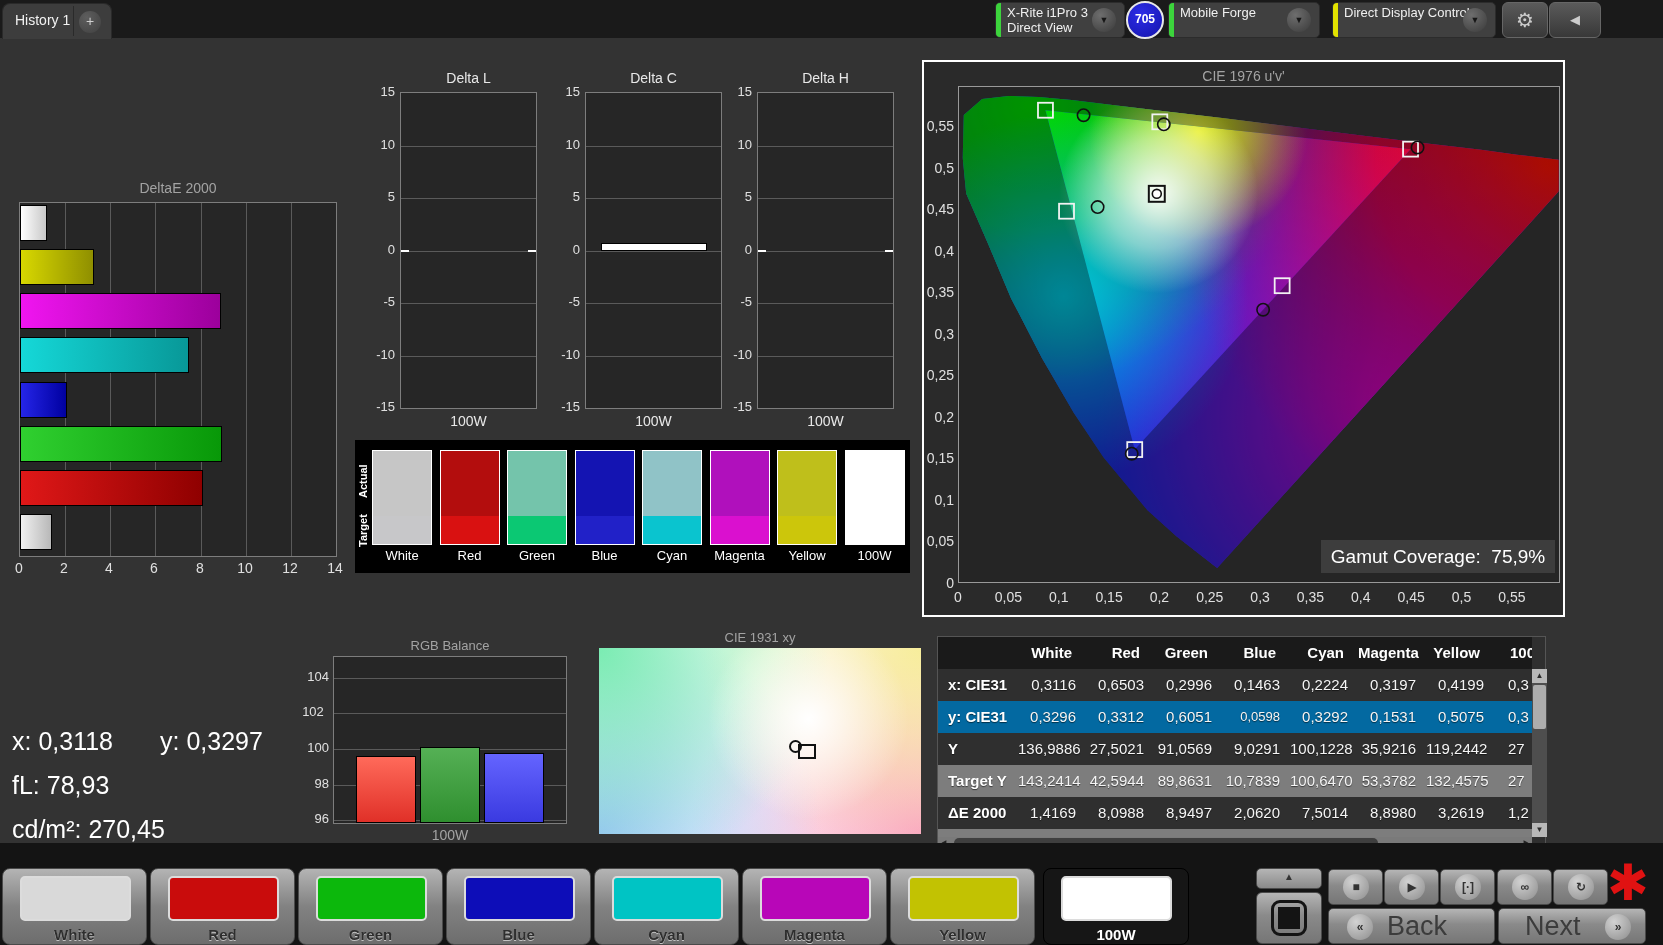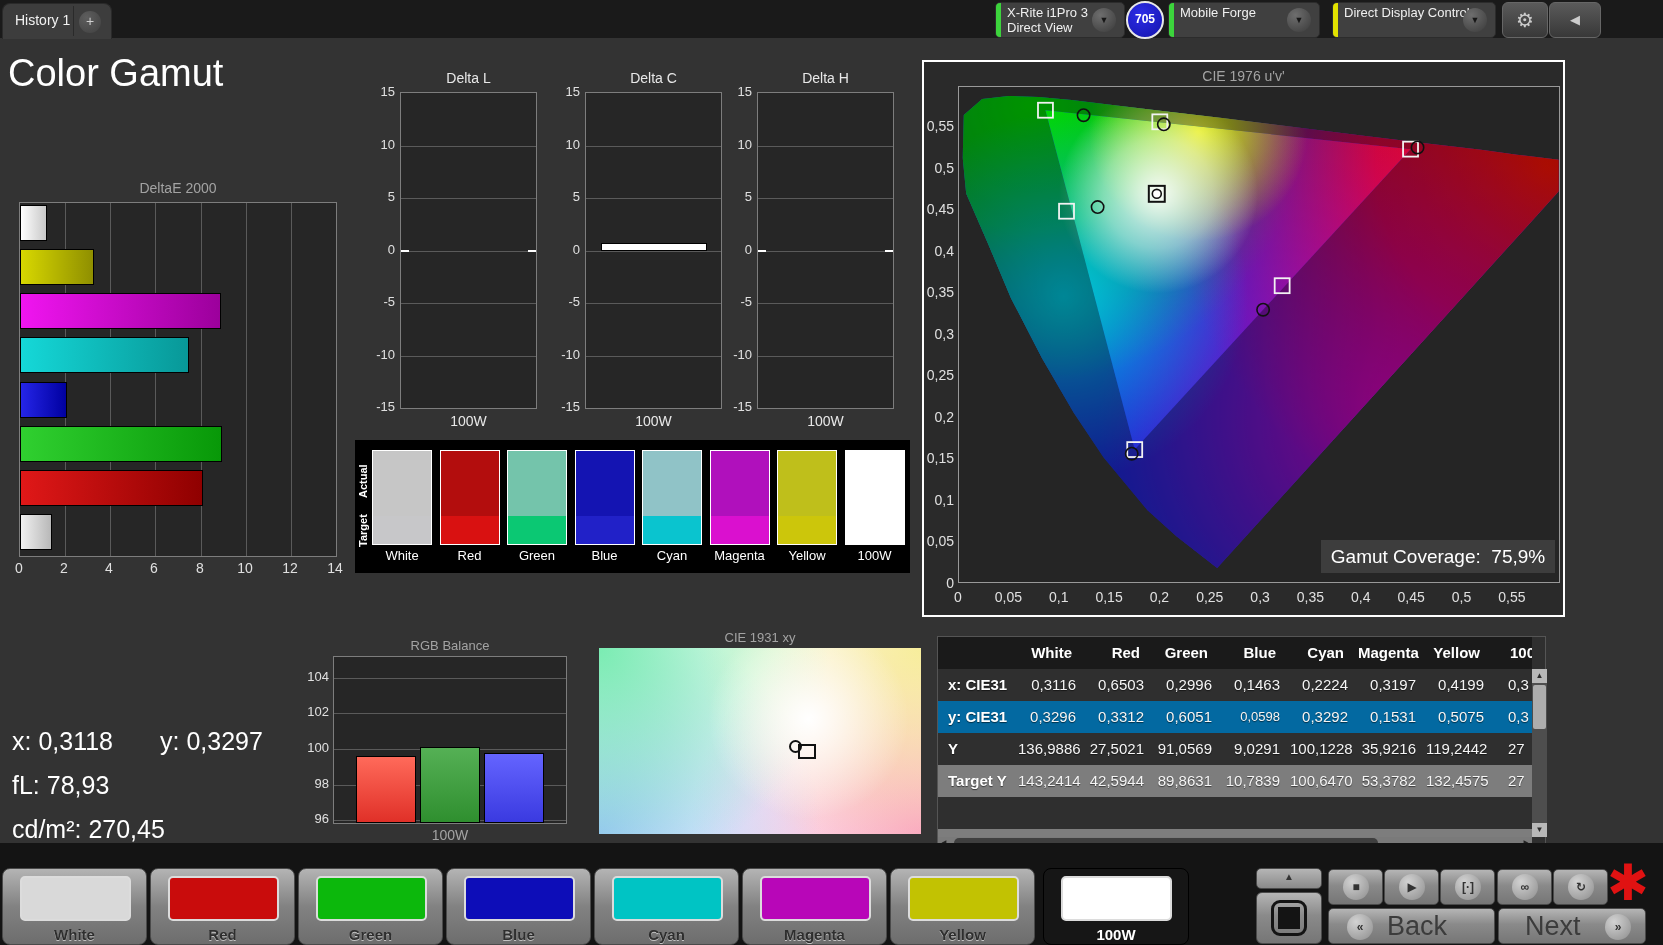--- a/index.html
+++ b/index.html
@@ -80,21 +80,20 @@
     </div>
     <div class="abs dd" style="left:1332px;top:2px;width:162px;height:34px;">
       <span class="bar" id="dispbar" style="background: rgb(226, 226, 0);"></span>
       <span class="l1">Direct Display Control</span>
       <span class="chev" style="left:130px;top:5px;">▼</span>
     </div>
     <div class="abs sqbtn" style="left:1502px;top:2px;width:44px;height:34px;font-size:20px;line-height:34px;">⚙</div>
     <div class="abs sqbtn" style="left:1549px;top:2px;width:50px;height:34px;font-size:13px;line-height:34px;">◀</div>
   </div>
 
-  <div class="abs" style="left:8px;top:52px;font-size:38px;color:#fff;">Color Gamut</div>
 
   <div class="abs ctitle" style="left:19px;top:180px;width:318px;">DeltaE 2000</div>
   <div class="abs plot" id="de-plot" style="left:19px;top:202px;width:318px;height:355px;">
       <div style="position: absolute; left: 45px; top: 0px; width: 1px; height: 353px; background: rgb(90, 90, 90);"></div>
       <div style="position: absolute; left: 90px; top: 0px; width: 1px; height: 353px; background: rgb(90, 90, 90);"></div>
       <div style="position: absolute; left: 135px; top: 0px; width: 1px; height: 353px; background: rgb(90, 90, 90);"></div>
       <div style="position: absolute; left: 181px; top: 0px; width: 1px; height: 353px; background: rgb(90, 90, 90);"></div>
       <div style="position: absolute; left: 226px; top: 0px; width: 1px; height: 353px; background: rgb(90, 90, 90);"></div>
       <div style="position: absolute; left: 271px; top: 0px; width: 1px; height: 353px; background: rgb(90, 90, 90);"></div>
       <div style="position: absolute; left: 0px; top: 2px; width: 27px; height: 36px; background: linear-gradient(to right, rgb(255, 255, 255), rgb(200, 200, 200)); border: 1px solid rgb(0, 0, 0); box-sizing: border-box;"></div>
@@ -342,21 +341,21 @@
       <div style="position: absolute; left: 0px; top: 56px; width: 100%; height: 1px; background: rgb(90, 90, 90);"></div>
       <div style="position: absolute; left: 0px; top: 92px; width: 100%; height: 1px; background: rgb(90, 90, 90);"></div>
       <div style="position: absolute; left: 0px; top: 128px; width: 100%; height: 1px; background: rgb(90, 90, 90);"></div>
       <div style="position: absolute; left: 0px; top: 163px; width: 100%; height: 1px; background: rgb(90, 90, 90);"></div>
       <div style="position: absolute; left: 22px; bottom: 0px; width: 60px; height: 67px; background: linear-gradient(rgb(255, 106, 90), rgb(224, 48, 40)); border: 1px solid rgb(0, 0, 0); box-sizing: border-box;"></div>
       <div style="position: absolute; left: 86px; bottom: 0px; width: 60px; height: 76px; background: linear-gradient(rgb(85, 176, 85), rgb(47, 143, 47)); border: 1px solid rgb(0, 0, 0); box-sizing: border-box;"></div>
       <div style="position: absolute; left: 150px; bottom: 0px; width: 60px; height: 70px; background: linear-gradient(rgb(100, 100, 255), rgb(58, 58, 224)); border: 1px solid rgb(0, 0, 0); box-sizing: border-box;"></div>
     </div>
   <div class="abs" id="rgb-ylabels">
       <div style="position: absolute; left: 297px; top: 669px; width: 32px; text-align: right; font-size: 13px; color: rgb(224, 224, 224);">104</div>
-      <div style="position: absolute; left: 297px; top: 704px; width: 32px; text-align: right; font-size: 13px; color: rgb(224, 224, 224);">102</div>
+      <div style="position: absolute; left: 297px; top: 704px; width: 32px; text-align: center; font-size: 13px; color: rgb(224, 224, 224);">102</div>
       <div style="position: absolute; left: 297px; top: 740px; width: 32px; text-align: right; font-size: 13px; color: rgb(224, 224, 224);">100</div>
       <div style="position: absolute; left: 297px; top: 776px; width: 32px; text-align: right; font-size: 13px; color: rgb(224, 224, 224);">98</div>
       <div style="position: absolute; left: 297px; top: 811px; width: 32px; text-align: right; font-size: 13px; color: rgb(224, 224, 224);">96</div>
     </div>
   <div class="abs ctitle" style="left:333px;top:827px;width:234px;">100W</div>
 
   <div class="abs ctitle" style="left:599px;top:630px;width:322px;font-size:13px;">CIE 1931 xy</div>
   <div class="abs" id="cie1931sq" style="left:599px;top:648px;width:322px;height:186px;
        background-color:#ffffff;
        background-image:
@@ -418,20 +417,31 @@
           <div style="position: absolute; left: 0px; top: 0px; width: 80px; height: 32px; line-height: 32px; font-size: 15px; font-weight: bold; color: rgb(255, 255, 255); padding-left: 10px; box-sizing: border-box; text-shadow: rgba(0, 0, 0, 0.55) 0px 1px 1px; white-space: nowrap;">Target Y</div>
           <div style="position: absolute; left: 80px; top: 0px; width: 68px; height: 32px; line-height: 32px; font-size: 15px; color: rgb(245, 245, 245); text-align: right; padding-right: 10px; box-sizing: border-box; text-shadow: rgba(0, 0, 0, 0.55) 0px 1px 1px; white-space: nowrap;">143,2414</div>
           <div style="position: absolute; left: 148px; top: 0px; width: 68px; height: 32px; line-height: 32px; font-size: 15px; color: rgb(245, 245, 245); text-align: right; padding-right: 10px; box-sizing: border-box; text-shadow: rgba(0, 0, 0, 0.55) 0px 1px 1px; white-space: nowrap;">42,5944</div>
           <div style="position: absolute; left: 216px; top: 0px; width: 68px; height: 32px; line-height: 32px; font-size: 15px; color: rgb(245, 245, 245); text-align: right; padding-right: 10px; box-sizing: border-box; text-shadow: rgba(0, 0, 0, 0.55) 0px 1px 1px; white-space: nowrap;">89,8631</div>
           <div style="position: absolute; left: 284px; top: 0px; width: 68px; height: 32px; line-height: 32px; font-size: 15px; color: rgb(245, 245, 245); text-align: right; padding-right: 10px; box-sizing: border-box; text-shadow: rgba(0, 0, 0, 0.55) 0px 1px 1px; white-space: nowrap;">10,7839</div>
           <div style="position: absolute; left: 352px; top: 0px; width: 68px; height: 32px; line-height: 32px; font-size: 15px; color: rgb(245, 245, 245); text-align: right; padding-right: 10px; box-sizing: border-box; text-shadow: rgba(0, 0, 0, 0.55) 0px 1px 1px; white-space: nowrap;">100,6470</div>
           <div style="position: absolute; left: 420px; top: 0px; width: 68px; height: 32px; line-height: 32px; font-size: 15px; color: rgb(245, 245, 245); text-align: right; padding-right: 10px; box-sizing: border-box; text-shadow: rgba(0, 0, 0, 0.55) 0px 1px 1px; white-space: nowrap;">53,3782</div>
           <div style="position: absolute; left: 488px; top: 0px; width: 68px; height: 32px; line-height: 32px; font-size: 15px; color: rgb(245, 245, 245); text-align: right; padding-right: 10px; box-sizing: border-box; text-shadow: rgba(0, 0, 0, 0.55) 0px 1px 1px; white-space: nowrap;">132,4575</div>
           <div style="position: absolute; left: 556px; top: 0px; width: 68px; height: 32px; line-height: 32px; font-size: 15px; color: rgb(245, 245, 245); text-align: left; padding-left: 14px; box-sizing: border-box; text-shadow: rgba(0, 0, 0, 0.55) 0px 1px 1px; white-space: nowrap;">27</div>
         </div>
+        <div style="position: absolute; left: 0px; top: 160px; width: 624px; height: 32px; background: rgb(47, 47, 47);">
+          <div style="position: absolute; left: 0px; top: 0px; width: 80px; height: 32px; line-height: 32px; font-size: 15px; font-weight: bold; color: rgb(255, 255, 255); padding-left: 10px; box-sizing: border-box; text-shadow: rgba(0, 0, 0, 0.55) 0px 1px 1px; white-space: nowrap;">ΔE 2000</div>
+          <div style="position: absolute; left: 80px; top: 0px; width: 68px; height: 32px; line-height: 32px; font-size: 15px; color: rgb(245, 245, 245); text-align: right; padding-right: 10px; box-sizing: border-box; text-shadow: rgba(0, 0, 0, 0.55) 0px 1px 1px; white-space: nowrap;">1,4169</div>
+          <div style="position: absolute; left: 148px; top: 0px; width: 68px; height: 32px; line-height: 32px; font-size: 15px; color: rgb(245, 245, 245); text-align: right; padding-right: 10px; box-sizing: border-box; text-shadow: rgba(0, 0, 0, 0.55) 0px 1px 1px; white-space: nowrap;">8,0988</div>
+          <div style="position: absolute; left: 216px; top: 0px; width: 68px; height: 32px; line-height: 32px; font-size: 15px; color: rgb(245, 245, 245); text-align: right; padding-right: 10px; box-sizing: border-box; text-shadow: rgba(0, 0, 0, 0.55) 0px 1px 1px; white-space: nowrap;">8,9497</div>
+          <div style="position: absolute; left: 284px; top: 0px; width: 68px; height: 32px; line-height: 32px; font-size: 15px; color: rgb(245, 245, 245); text-align: right; padding-right: 10px; box-sizing: border-box; text-shadow: rgba(0, 0, 0, 0.55) 0px 1px 1px; white-space: nowrap;">2,0620</div>
+          <div style="position: absolute; left: 352px; top: 0px; width: 68px; height: 32px; line-height: 32px; font-size: 15px; color: rgb(245, 245, 245); text-align: right; padding-right: 10px; box-sizing: border-box; text-shadow: rgba(0, 0, 0, 0.55) 0px 1px 1px; white-space: nowrap;">7,5014</div>
+          <div style="position: absolute; left: 420px; top: 0px; width: 68px; height: 32px; line-height: 32px; font-size: 15px; color: rgb(245, 245, 245); text-align: right; padding-right: 10px; box-sizing: border-box; text-shadow: rgba(0, 0, 0, 0.55) 0px 1px 1px; white-space: nowrap;">8,8980</div>
+          <div style="position: absolute; left: 488px; top: 0px; width: 68px; height: 32px; line-height: 32px; font-size: 15px; color: rgb(245, 245, 245); text-align: right; padding-right: 10px; box-sizing: border-box; text-shadow: rgba(0, 0, 0, 0.55) 0px 1px 1px; white-space: nowrap;">3,2619</div>
+          <div style="position: absolute; left: 556px; top: 0px; width: 68px; height: 32px; line-height: 32px; font-size: 15px; color: rgb(245, 245, 245); text-align: left; padding-left: 14px; box-sizing: border-box; text-shadow: rgba(0, 0, 0, 0.55) 0px 1px 1px; white-space: nowrap;">1,2</div>
+        </div>
         <div style="position: absolute; left: 0px; top: 192px; width: 624px; height: 32px; background: rgb(125, 125, 125);">
           <div style="position: absolute; left: 0px; top: 0px; width: 80px; height: 32px; line-height: 32px; font-size: 15px; font-weight: bold; color: rgb(255, 255, 255); padding-left: 10px; box-sizing: border-box; text-shadow: rgba(0, 0, 0, 0.55) 0px 1px 1px; white-space: nowrap;">ΔE ITP</div>
           <div style="position: absolute; left: 80px; top: 0px; width: 68px; height: 32px; line-height: 32px; font-size: 15px; color: rgb(245, 245, 245); text-align: right; padding-right: 10px; box-sizing: border-box; text-shadow: rgba(0, 0, 0, 0.55) 0px 1px 1px; white-space: nowrap;">3,4421</div>
           <div style="position: absolute; left: 148px; top: 0px; width: 68px; height: 32px; line-height: 32px; font-size: 15px; color: rgb(245, 245, 245); text-align: right; padding-right: 10px; box-sizing: border-box; text-shadow: rgba(0, 0, 0, 0.55) 0px 1px 1px; white-space: nowrap;">20,3528</div>
           <div style="position: absolute; left: 216px; top: 0px; width: 68px; height: 32px; line-height: 32px; font-size: 15px; color: rgb(245, 245, 245); text-align: right; padding-right: 10px; box-sizing: border-box; text-shadow: rgba(0, 0, 0, 0.55) 0px 1px 1px; white-space: nowrap;">20,7835</div>
           <div style="position: absolute; left: 284px; top: 0px; width: 68px; height: 32px; line-height: 32px; font-size: 15px; color: rgb(245, 245, 245); text-align: right; padding-right: 10px; box-sizing: border-box; text-shadow: rgba(0, 0, 0, 0.55) 0px 1px 1px; white-space: nowrap;">12,5167</div>
           <div style="position: absolute; left: 352px; top: 0px; width: 68px; height: 32px; line-height: 32px; font-size: 15px; color: rgb(245, 245, 245); text-align: right; padding-right: 10px; box-sizing: border-box; text-shadow: rgba(0, 0, 0, 0.55) 0px 1px 1px; white-space: nowrap;">22,6752</div>
           <div style="position: absolute; left: 420px; top: 0px; width: 68px; height: 32px; line-height: 32px; font-size: 15px; color: rgb(245, 245, 245); text-align: right; padding-right: 10px; box-sizing: border-box; text-shadow: rgba(0, 0, 0, 0.55) 0px 1px 1px; white-space: nowrap;">24,7342</div>
           <div style="position: absolute; left: 488px; top: 0px; width: 68px; height: 32px; line-height: 32px; font-size: 15px; color: rgb(245, 245, 245); text-align: right; padding-right: 10px; box-sizing: border-box; text-shadow: rgba(0, 0, 0, 0.55) 0px 1px 1px; white-space: nowrap;">12,6005</div>
           <div style="position: absolute; left: 556px; top: 0px; width: 68px; height: 32px; line-height: 32px; font-size: 15px; color: rgb(245, 245, 245); text-align: left; padding-left: 14px; box-sizing: border-box; text-shadow: rgba(0, 0, 0, 0.55) 0px 1px 1px; white-space: nowrap;">0,</div>

